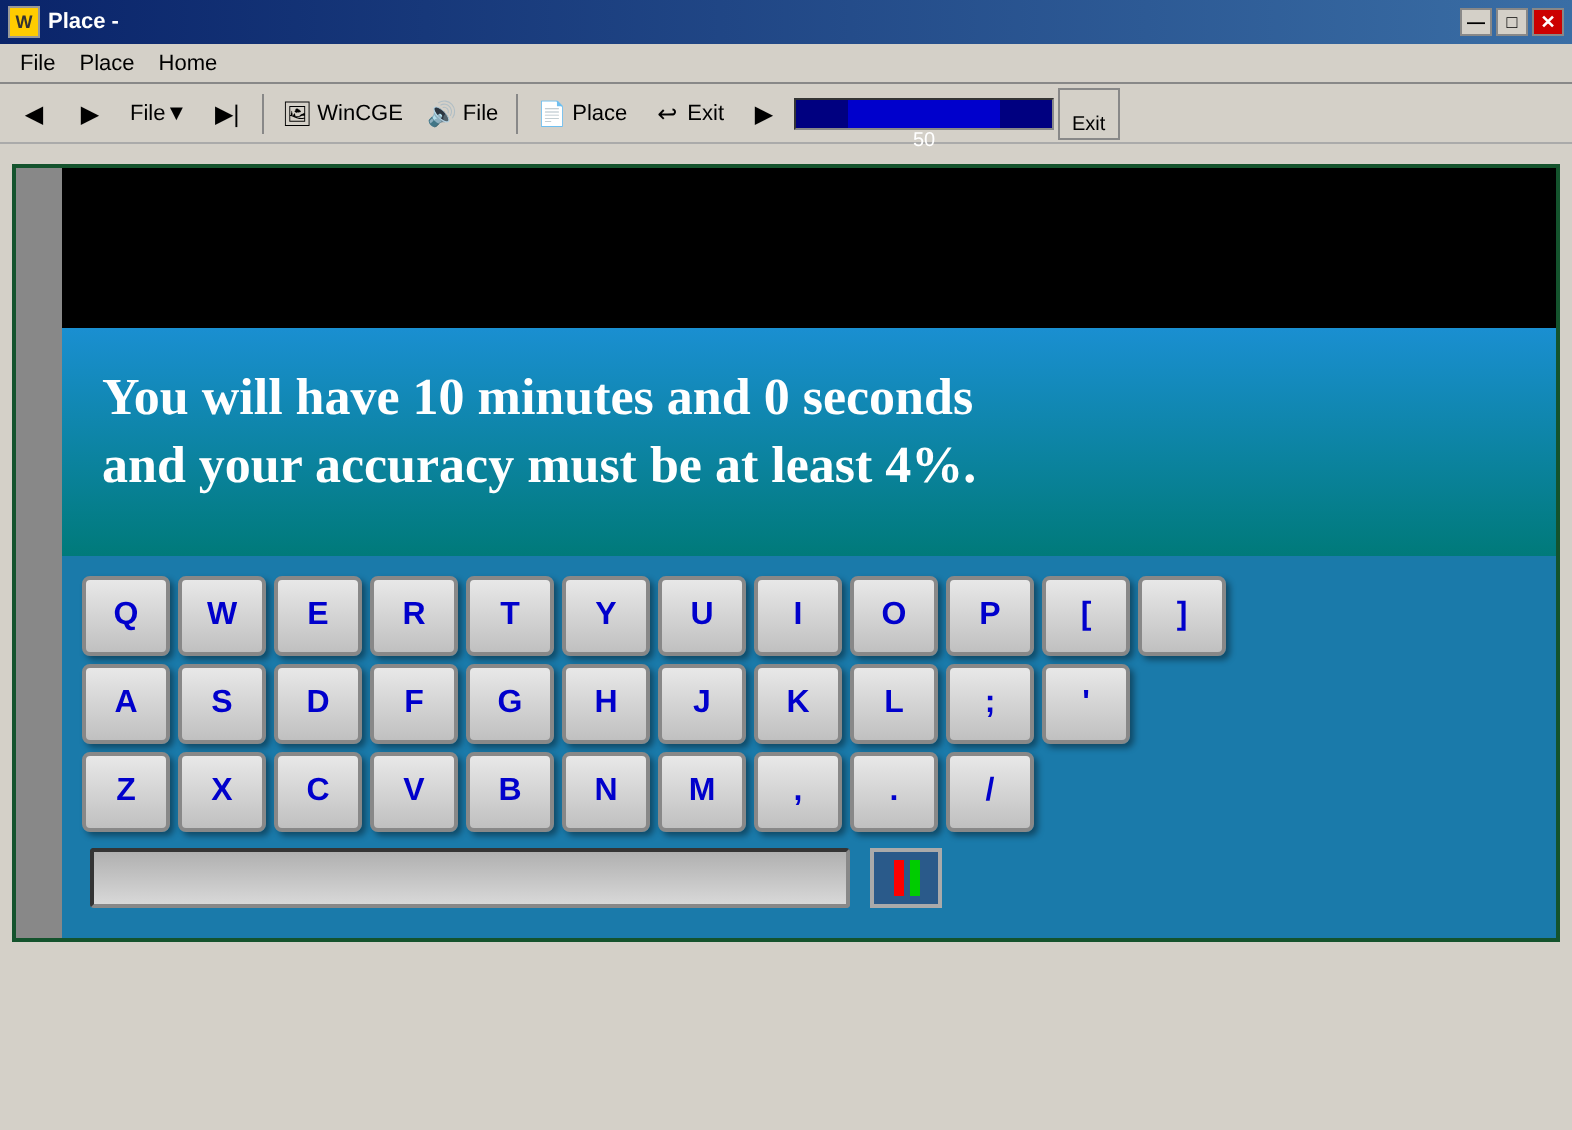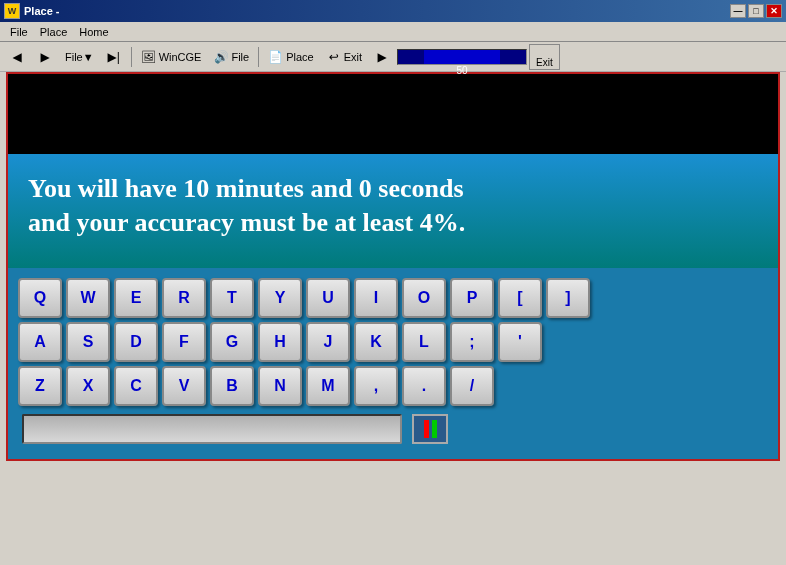--- a/index.html
+++ b/index.html
@@ -211,23 +211,24 @@
       background: red;
     }
     .indicator-bar.green { background: #00cc00; }
 
     
     .outer {
       background: #d4d0c8;
       padding: 0;
     }
     .content-wrapper {
-      margin: 0 6px;
+      margin: 10px 6px;
       background: #888;
-      border: 2px solid #b91c1c;
+      border: 2px solid #14532d;
+      padding-left: 23px;
     }
   </style>
 </head>
 <body>
 
 <div class="title-bar">
   <div class="title-bar-left">
     <div class="title-icon">
         <span>W</span>
       </div>

